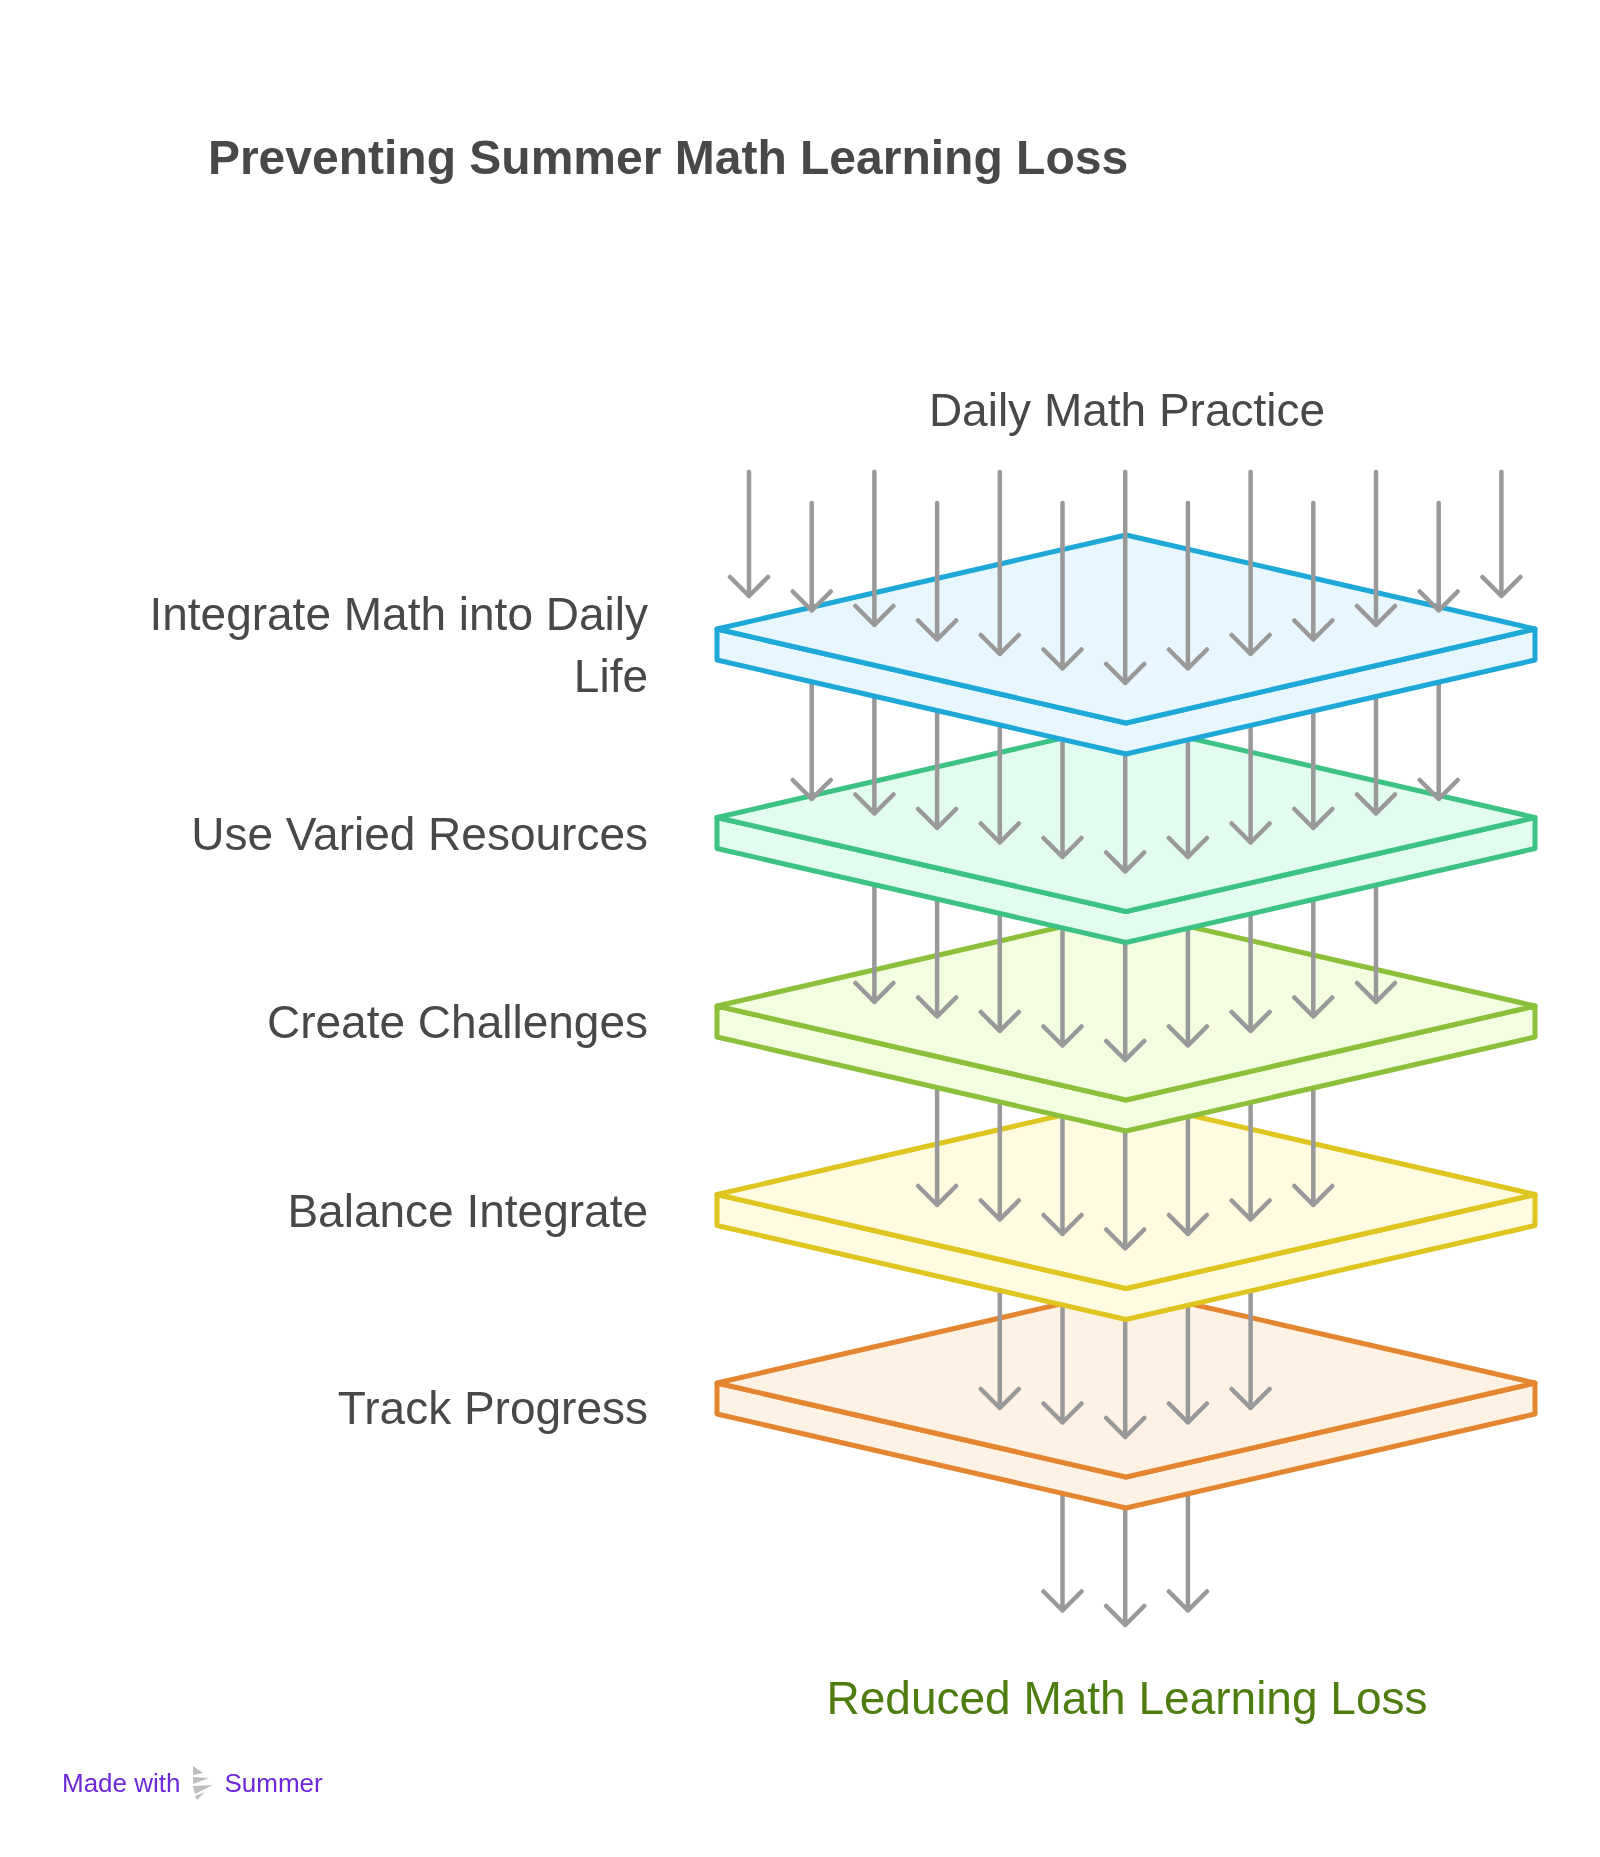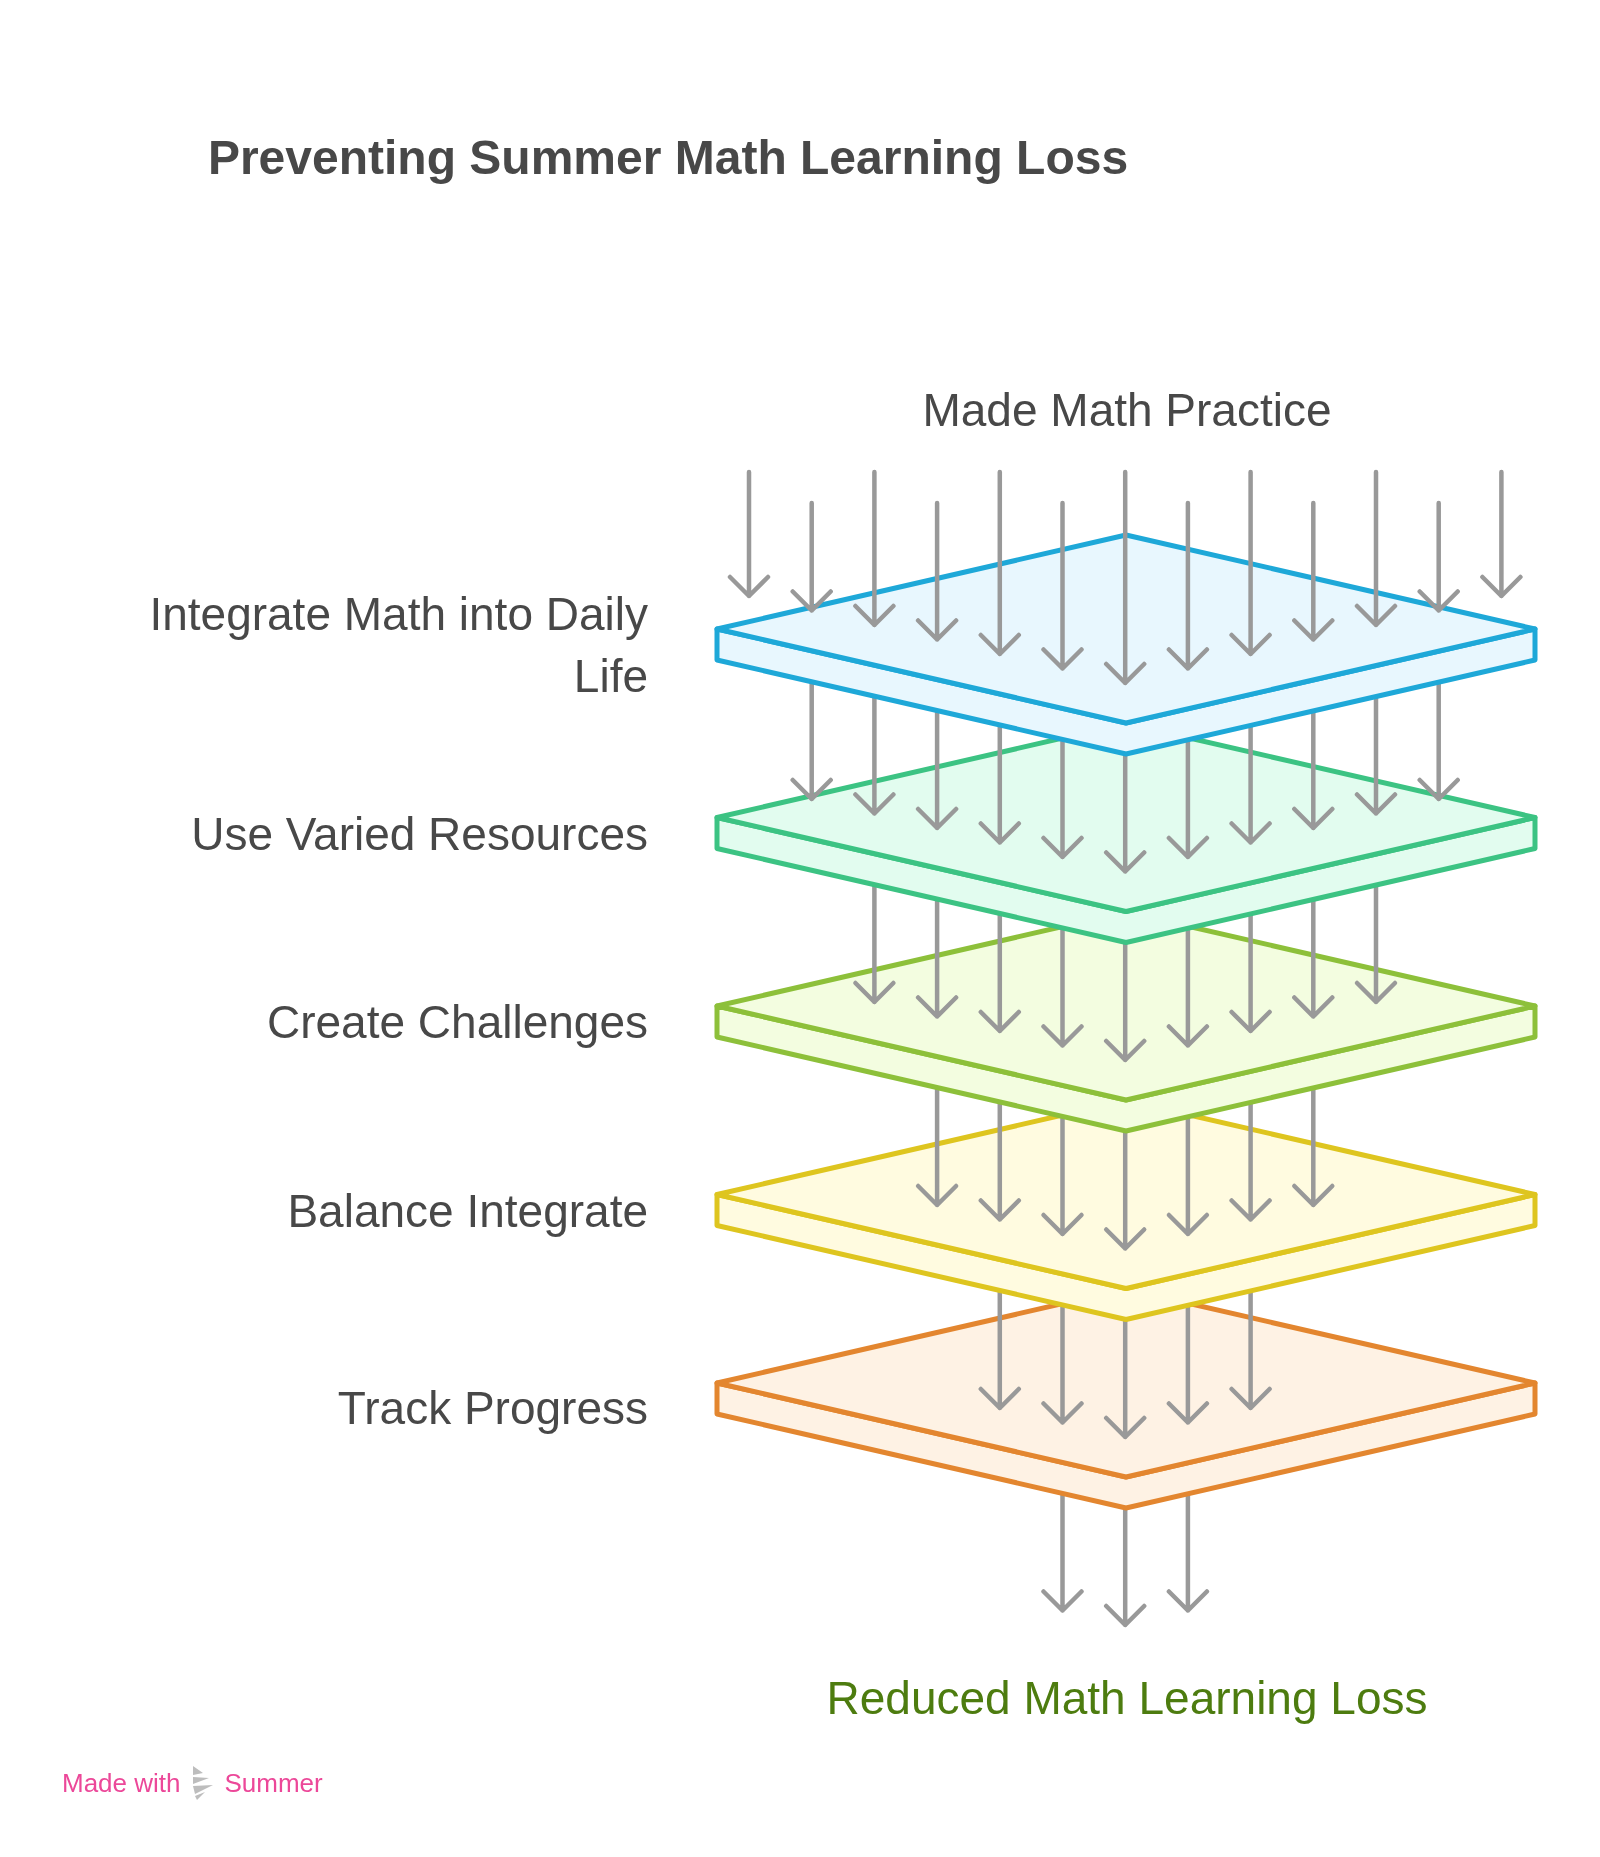--- a/index.html
+++ b/index.html
@@ -2,21 +2,21 @@
 <html><head>
 <meta charset="utf-8">
 <style>
   html, body { margin:0; padding:0; background:#ffffff; }
   body { width:1600px; height:1857px; position:relative; overflow:hidden; font-family:"Liberation Sans", sans-serif; color:#484848; }
   .title { position:absolute; left:0; width:1356px; top:132px; text-align:center; font-weight:bold; font-size:48px; line-height:52px; color:#484848; padding-right:20px; box-sizing:border-box; }
   .top-label { position:absolute; left:827px; width:600px; top:384px; text-align:center; font-size:46px; line-height:52px; color:#484848; }
   .bottom-label { position:absolute; left:777px; width:700px; top:1672px; text-align:center; font-size:46px; line-height:52px; color:#4d7c0f; }
   .layer-label { position:absolute; right:952px; text-align:right; font-size:46px; line-height:62px; color:#484848; width:620px; }
   .diagram { position:absolute; left:0; top:0; width:1600px; height:1857px; }
-  .footer { position:absolute; left:62px; top:1766px; display:flex; align-items:center; gap:10px; color:#ec4899; font-size:26px; }
+  .footer { position:absolute; left:62px; top:1766px; display:flex; align-items:center; gap:10px; color:#6d28d9; font-size:26px; }
   .footer svg { width:24px; height:34px; }
 </style>
 </head>
 <body>
 
 <svg class="diagram" viewBox="0 0 1600 1857" xmlns="http://www.w3.org/2000/svg" id="diagram">
     <path d="M1062.5 1403 L1062.5 1610.5 M1043.5 1591.5 L1062.5 1610.5 L1081.5 1591.5" stroke="#999999" stroke-width="4.5" fill="none" stroke-linecap="round" stroke-linejoin="round"></path>
     <path d="M1125.2 1403 L1125.2 1625 M1106.2 1606 L1125.2 1625 L1144.2 1606" stroke="#999999" stroke-width="4.5" fill="none" stroke-linecap="round" stroke-linejoin="round"></path>
     <path d="M1187.9 1403 L1187.9 1610.5 M1168.9 1591.5 L1187.9 1610.5 L1206.9 1591.5" stroke="#999999" stroke-width="4.5" fill="none" stroke-linecap="round" stroke-linejoin="round"></path>
     <path d="M717 1383 L1126 1477 L1535 1383 L1535 1414 L1126 1508 L717 1414 Z" fill="#FEF2E4" stroke="#E3862F" stroke-width="5" stroke-linejoin="round"></path>
@@ -70,21 +70,21 @@
     <path d="M1125.2 472 L1125.2 683 M1106.2 664 L1125.2 683 L1144.2 664" stroke="#999999" stroke-width="4.5" fill="none" stroke-linecap="round" stroke-linejoin="round"></path>
     <path d="M1187.9 503 L1187.9 668.5 M1168.9 649.5 L1187.9 668.5 L1206.9 649.5" stroke="#999999" stroke-width="4.5" fill="none" stroke-linecap="round" stroke-linejoin="round"></path>
     <path d="M1250.6 472 L1250.6 654 M1231.6 635 L1250.6 654 L1269.6 635" stroke="#999999" stroke-width="4.5" fill="none" stroke-linecap="round" stroke-linejoin="round"></path>
     <path d="M1313.3000000000002 503 L1313.3000000000002 639.5 M1294.3000000000002 620.5 L1313.3000000000002 639.5 L1332.3000000000002 620.5" stroke="#999999" stroke-width="4.5" fill="none" stroke-linecap="round" stroke-linejoin="round"></path>
     <path d="M1376 472 L1376 625 M1357 606 L1376 625 L1395 606" stroke="#999999" stroke-width="4.5" fill="none" stroke-linecap="round" stroke-linejoin="round"></path>
     <path d="M1438.7 503 L1438.7 610.5 M1419.7 591.5 L1438.7 610.5 L1457.7 591.5" stroke="#999999" stroke-width="4.5" fill="none" stroke-linecap="round" stroke-linejoin="round"></path>
     <path d="M1501.4 472 L1501.4 596 M1482.4 577 L1501.4 596 L1520.4 577" stroke="#999999" stroke-width="4.5" fill="none" stroke-linecap="round" stroke-linejoin="round"></path>
   </svg>
 
 <div class="title">Preventing Summer Math Learning Loss</div>
-<div class="top-label">Made Math Practice</div>
+<div class="top-label">Daily Math Practice</div>
 <div class="bottom-label">Reduced Math Learning Loss</div>
 
 <div class="layer-label" style="top:583px; width:580px;">Integrate Math into Daily Life</div>
 <div class="layer-label" style="top:803px;">Use Varied Resources</div>
 <div class="layer-label" style="top:991px;">Create Challenges</div>
 <div class="layer-label" style="top:1180px;">Balance Integrate</div>
 <div class="layer-label" style="top:1368px;margin-top:9px;">Track Progress</div>
 
 <div class="footer">
   <span>Made with</span>

